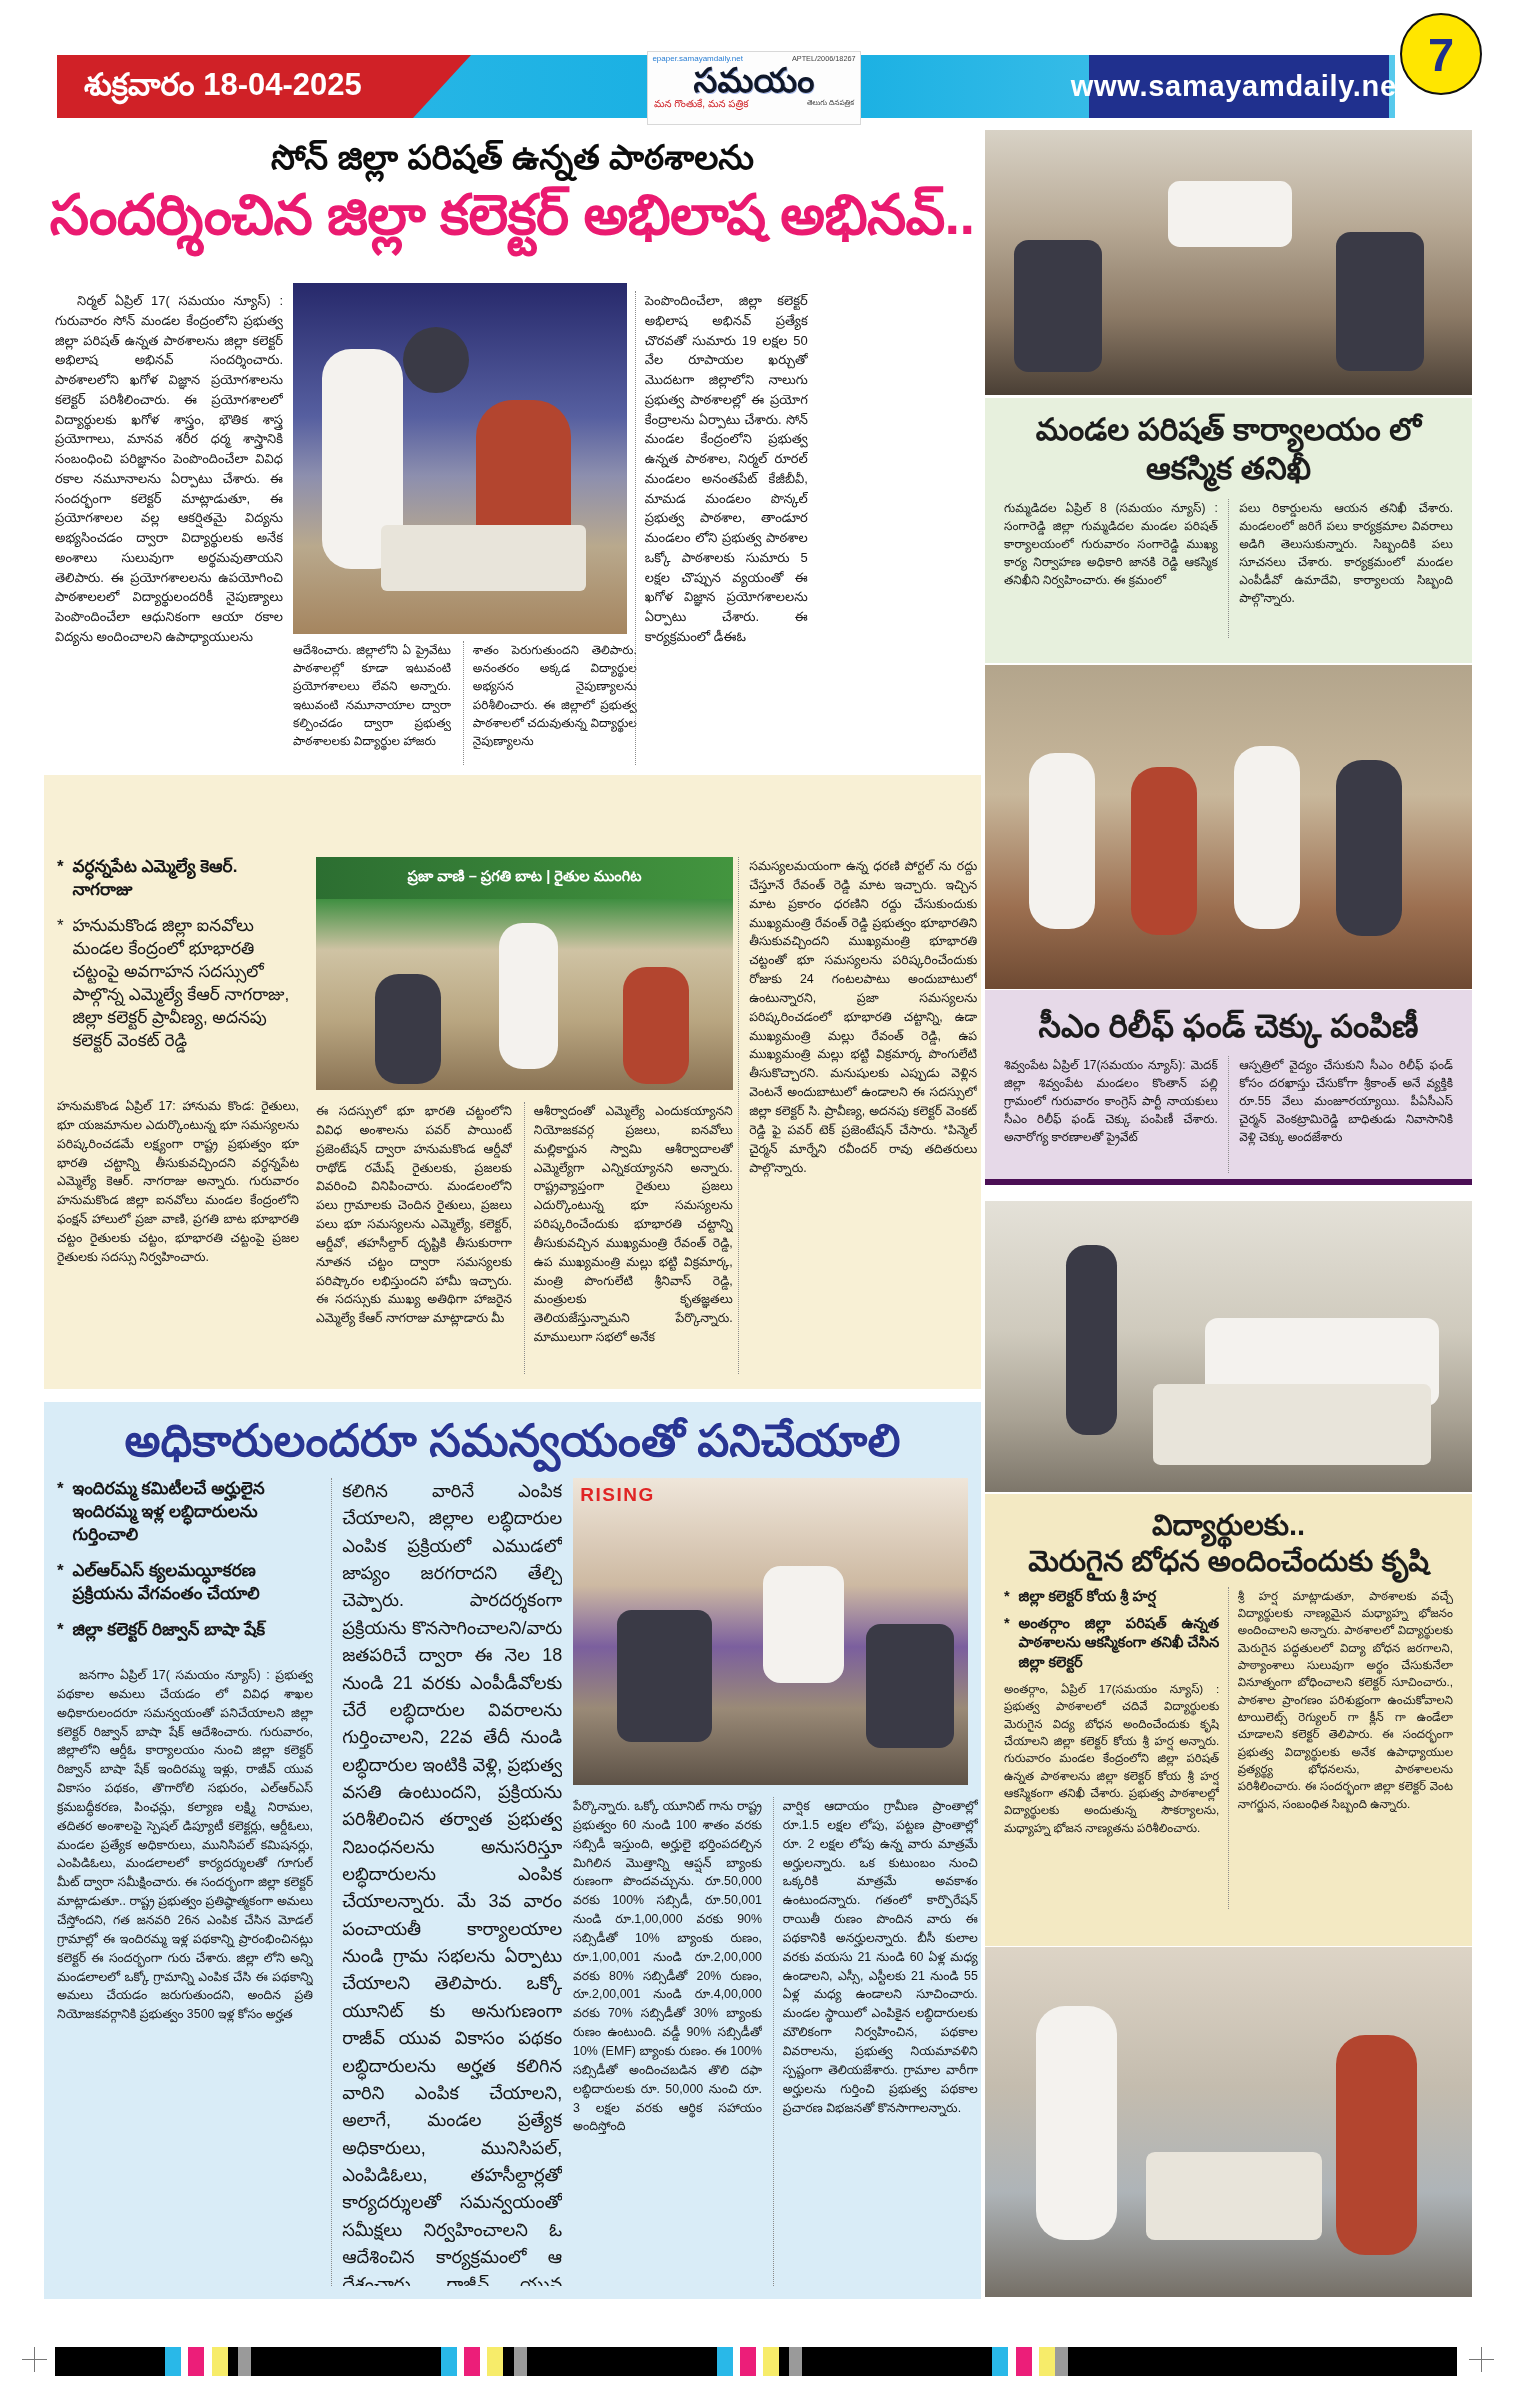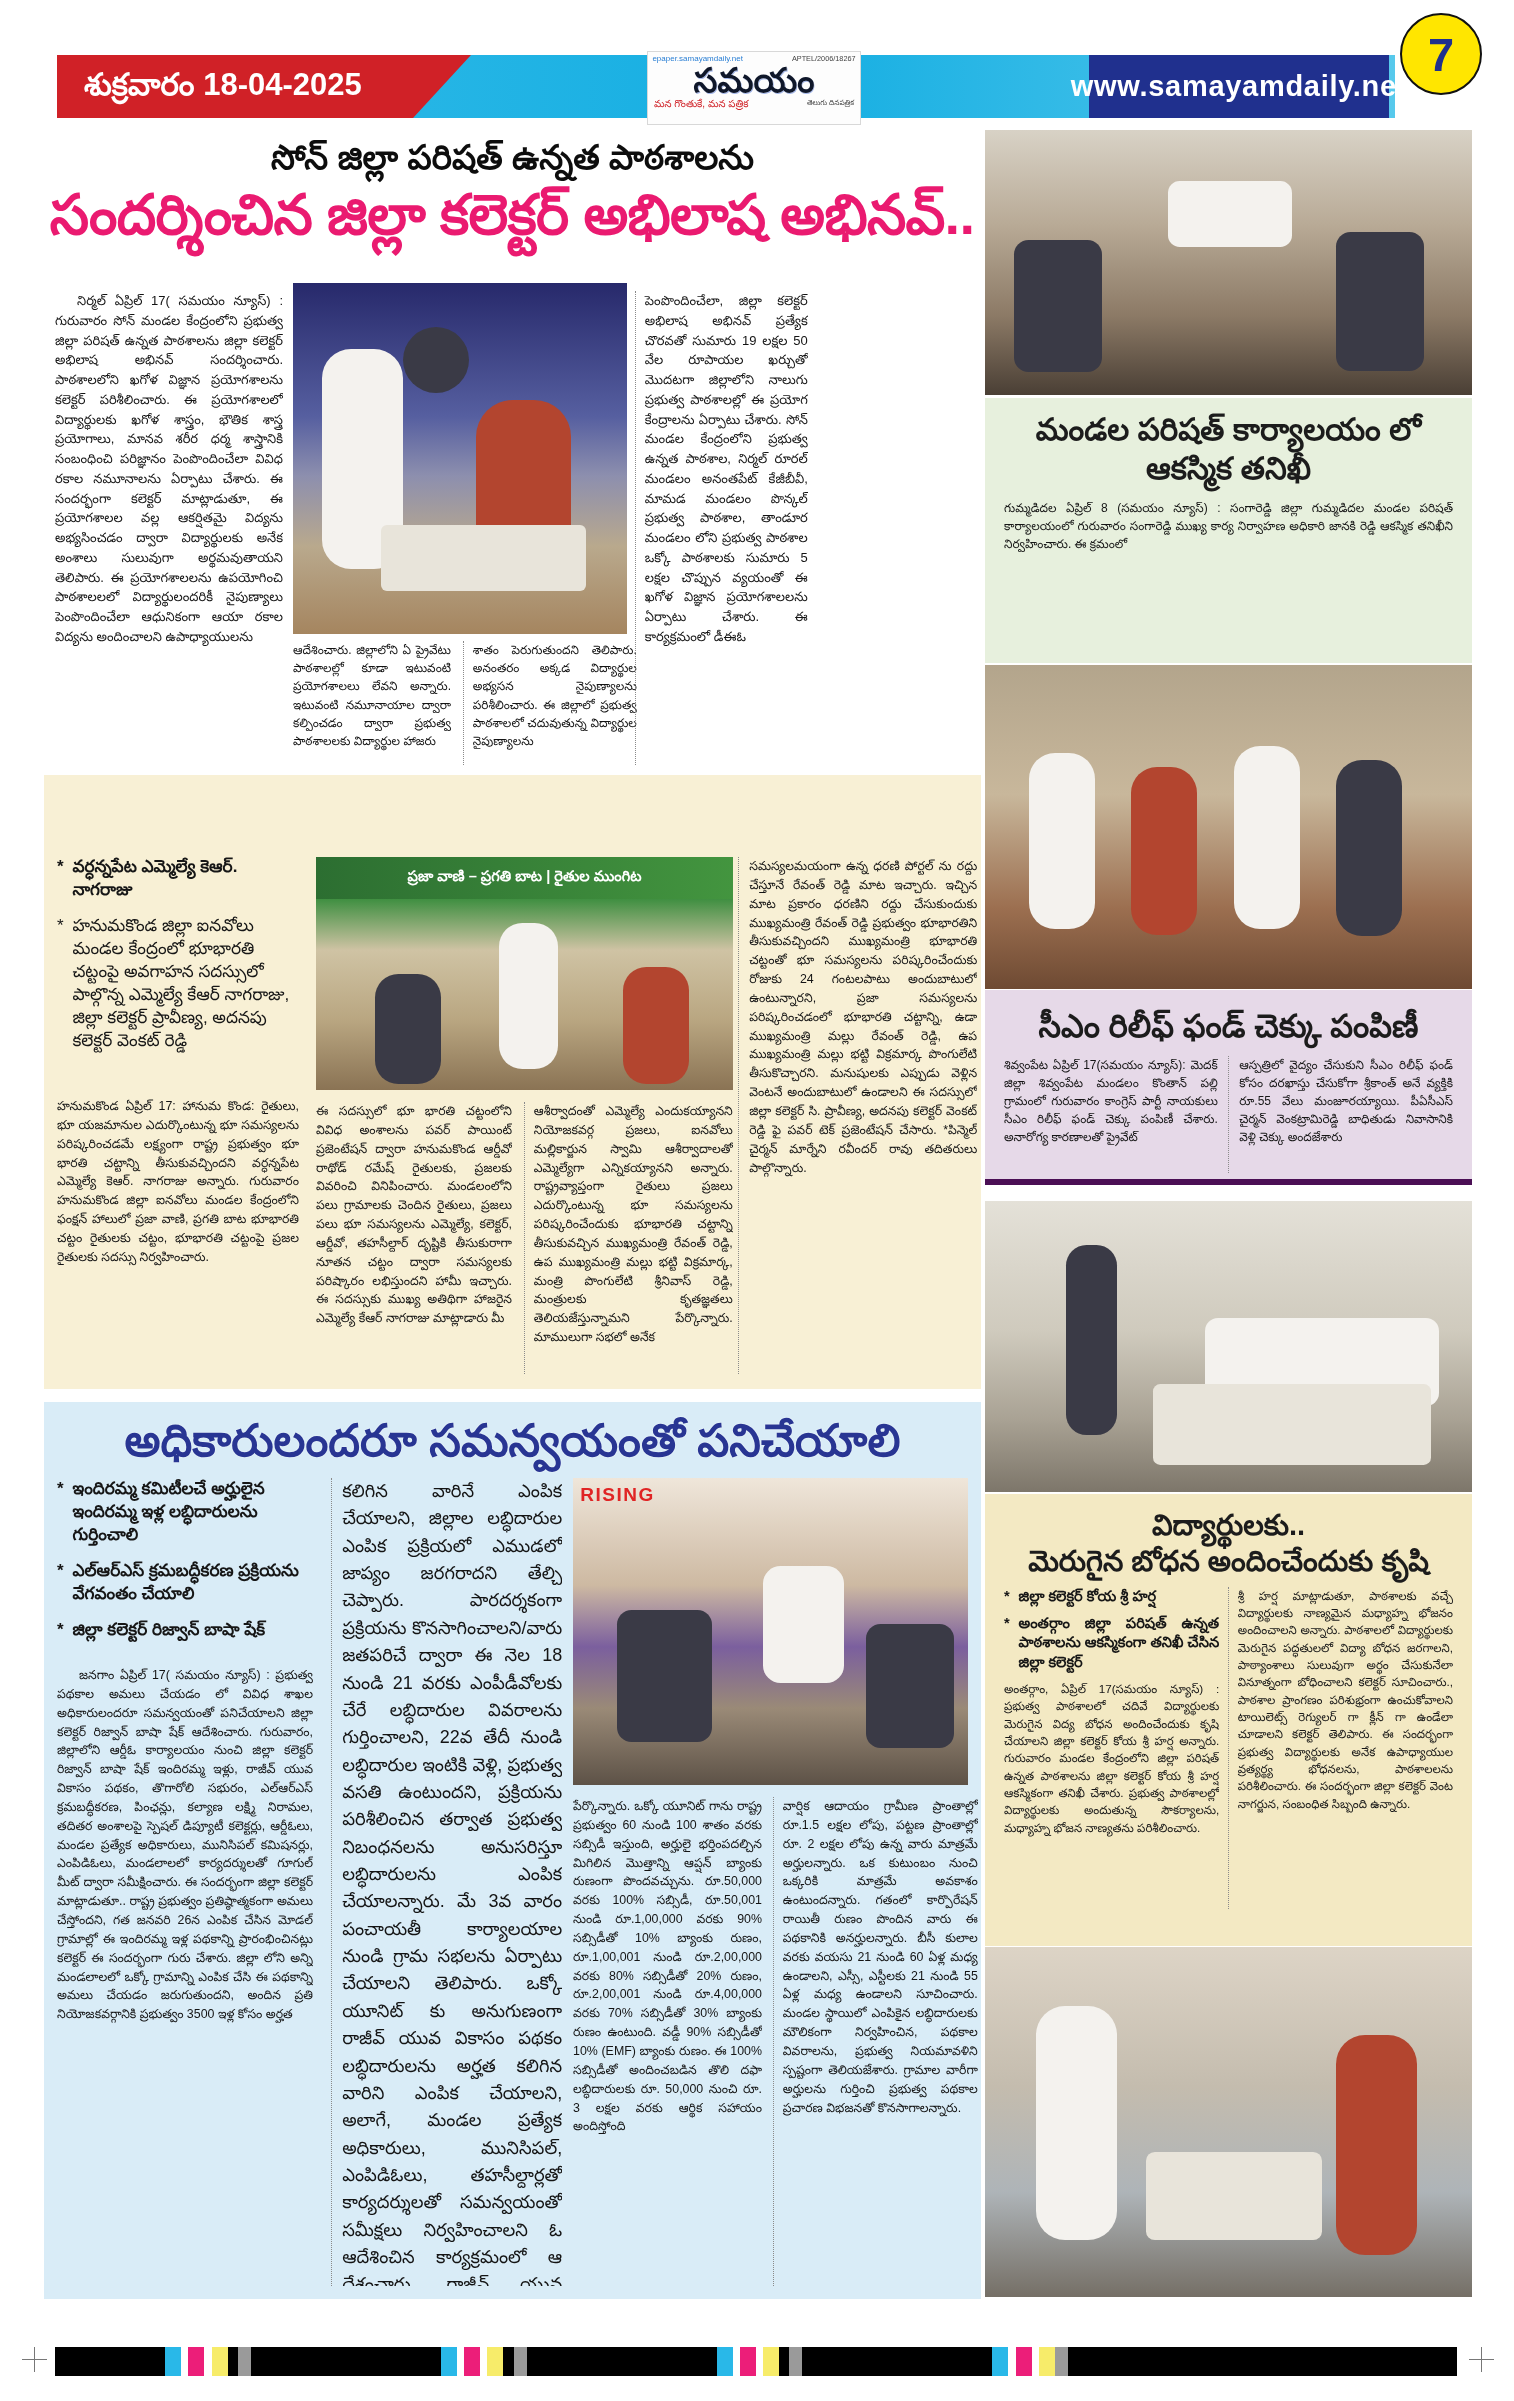--- a/index.html
+++ b/index.html
@@ -166,20 +166,21 @@
   <div class="rail-photo rp1">
     <div class="blob p2" style="left:29px;top:110px;width:88px;height:132px;border-radius:14.6px;"></div>
     <div class="blob p2" style="left:351px;top:102px;width:88px;height:139px;border-radius:14.6px;"></div>
     <div class="blob p1" style="left:183px;top:51px;width:124px;height:66px;border-radius:11.7px;"></div>
   </div>
 
   <div class="panel green-panel">
     <div class="panel-head">మండల పరిషత్ కార్యాలయం లో ఆకస్మిక తనిఖీ</div>
     <div class="two-col">
       <div class="c">గుమ్మడిదల ఏప్రిల్ 8 (సమయం న్యూస్) : సంగారెడ్డి జిల్లా గుమ్మడిదల మండల పరిషత్ కార్యాలయంలో గురువారం సంగారెడ్డి ముఖ్య కార్య నిర్వాహణ అధికారి జానకి రెడ్డి ఆకస్మిక తనిఖీని నిర్వహించారు. ఈ క్రమంలో</div>
+      <div class="c">పలు రికార్డులను ఆయన తనిఖీ చేశారు. మండలంలో జరిగే పలు కార్యక్రమాల వివరాలు అడిగి తెలుసుకున్నారు. సిబ్బందికి పలు సూచనలు చేశారు. కార్యక్రమంలో మండల ఎంపీడీవో ఉమాదేవి, కార్యాలయ సిబ్బంది పాల్గొన్నారు.</div>
     </div>
   </div>
 
   <div class="rail-photo rp2">
     <div class="blob p1" style="left:44px;top:88px;width:66px;height:176px;border-radius:26px;"></div>
     <div class="blob p3" style="left:146px;top:102px;width:66px;height:168px;border-radius:26px;"></div>
     <div class="blob p1" style="left:249px;top:81px;width:66px;height:183px;border-radius:26px;"></div>
     <div class="blob p2" style="left:351px;top:95px;width:66px;height:176px;border-radius:26px;"></div>
   </div>
 
@@ -264,21 +265,21 @@
   <div class="a3">
     <div class="a3-head">అధికారులందరూ సమన్వయంతో పనిచేయాలి</div>
 
     <div class="a3-bullets bullets">
       <div class="b">
         <span class="mark">*</span>
         <span>ఇందిరమ్మ కమిటీలచే అర్హులైన ఇందిరమ్మ ఇళ్ల లబ్ధిదారులను గుర్తించాలి</span>
       </div>
       <div class="b">
         <span class="mark">*</span>
-        <span>ఎల్ఆర్ఎస్ క్రమబద్ధీకరణ ప్రక్రియను వేగవంతం చేయాలి</span>
+        <span>ఎల్ఆర్ఎస్ క్యలమయ్ధీకరణ ప్రక్రియను వేగవంతం చేయాలి</span>
       </div>
       <div class="b">
         <span class="mark">*</span>
         <span>జిల్లా కలెక్టర్ రిజ్వాన్ బాషా షేక్</span>
       </div>
     </div>
 
     <div class="a3-col1b btxt">
       <p style="text-indent:22px">జనగాం ఏప్రిల్ 17( సమయం న్యూస్) : ప్రభుత్వ పథకాల అమలు చేయడం లో వివిధ శాఖల అధికారులందరూ సమన్వయంతో పనిచేయాలని జిల్లా కలెక్టర్ రిజ్వాన్ బాషా షేక్ ఆదేశించారు. గురువారం, జిల్లాలోని ఆర్డీఓ కార్యాలయం నుంచి జిల్లా కలెక్టర్ రిజ్వాన్ బాషా షేక్ ఇందిరమ్మ ఇళ్లు, రాజీవ్ యువ వికాసం పథకం, తొగారోలి సభురం, ఎల్ఆర్ఎస్ క్రమబద్ధీకరణ, పింఛన్లు, కల్యాణ లక్ష్మి నిరామల, తదితర అంశాలపై స్పెషల్ డిప్యూటీ కలెక్టర్లు, ఆర్డీఓలు, మండల ప్రత్యేక అధికారులు, మునిసిపల్ కమిషనర్లు, ఎంపిడిఓలు, మండలాలలో కార్యదర్శులతో గూగుల్ మీట్ ద్వారా సమీక్షించారు. ఈ సందర్భంగా జిల్లా కలెక్టర్ మాట్లాడుతూ.. రాష్ట్ర ప్రభుత్వం ప్రతిష్ఠాత్మకంగా అమలు చేస్తోందని, గత జనవరి 26న ఎంపిక చేసిన మోడల్ గ్రామాల్లో ఈ ఇందిరమ్మ ఇళ్ల పథకాన్ని ప్రారంభించినట్లు కలెక్టర్ ఈ సందర్భంగా గురు చేశారు. జిల్లా లోని అన్ని మండలాలలో ఒక్కో గ్రామాన్ని ఎంపిక చేసి ఈ పథకాన్ని అమలు చేయడం జరుగుతుందని, అందిన ప్రతి నియోజకవర్గానికి ప్రభుత్వం 3500 ఇళ్ల కోసం అర్హత</p>
     </div>

